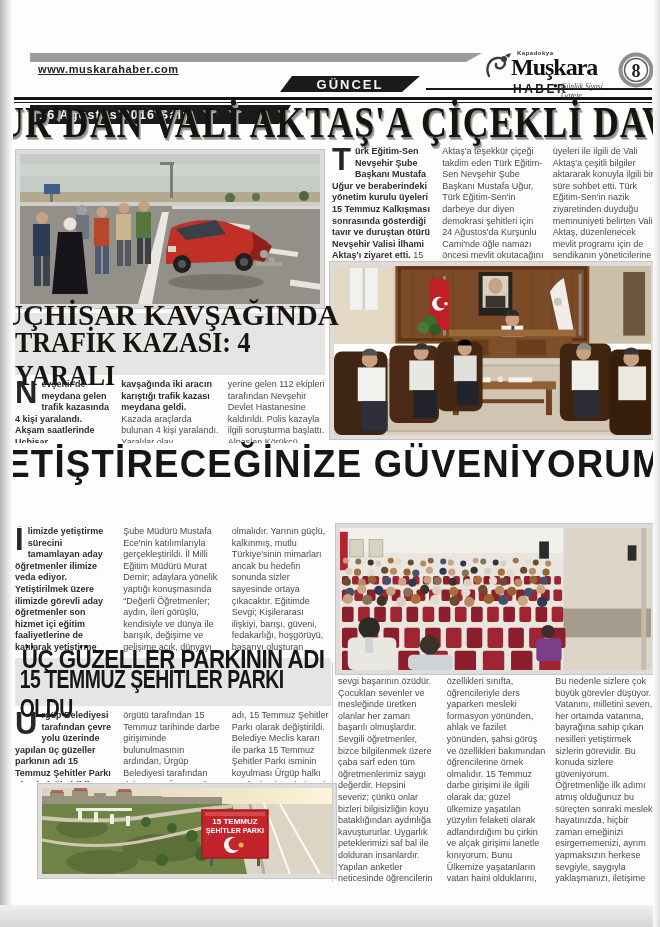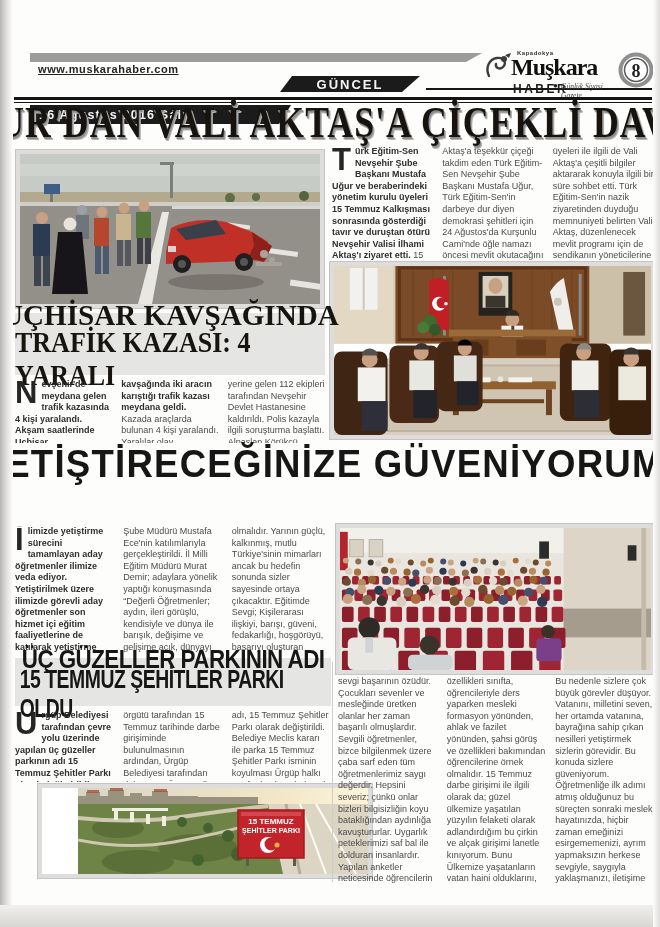--- a/index.html
+++ b/index.html
@@ -460,21 +460,21 @@
     <span class="h-heavy" style="font-size:20px;line-height:23px;transform:scale(0.97,1.28);">15 TEMMUZ ŞEHİTLER PARKI OLDU</span>
   </div>
   <div class="abs cols" style="left:15px;top:710px;width:316px;height:72px;">
     <div class="col">
       <span class="dropcap">Ü</span><span class="lead">rgüp Belediyesi tarafından çevre yolu üzerinde yapılan üç güzeller parkının adı 15 Temmuz Şehitler Parkı olarak değiştirildi.</span>
     </div>
     <div class="col"><span>örgütü tarafından 15 Temmuz tarihinde darbe girişiminde bulunulmasının ardından, Ürgüp Belediyesi tarafından daha önce Üç Güzeller Parkı olarak adlandırılacak olan parkın</span></div>
     <div class="col"><span>adı, 15 Temmuz Şehitler Parkı olarak değiştirildi. Belediye Meclis kararı ile parka 15 Temmuz Şehitler Parkı isminin koyulması Ürgüp halkı tarafından büyük destek gördü. (İHA)</span></div>
   </div>
 
-  <div class="abs photo" style="left:38px;top:784px;width:290px;height:86px;padding-left:36px;">
+  <div class="abs photo" style="left:38px;top:784px;width:290px;height:86px;">
     <svg viewBox="0 0 290 86" preserveAspectRatio="none">
       <defs>
         <linearGradient id="sky" x1="0" y1="0" x2="1" y2="0">
           <stop offset="0" stop-color="#d9d4c2"></stop>
             <stop offset=".7" stop-color="#f2e7c8"></stop>
             <stop offset="1" stop-color="#fdf4da"></stop>
         </linearGradient>
         <radialGradient id="sun" cx=".85" cy=".1" r=".5">
           <stop offset="0" stop-color="#fff6d8" stop-opacity=".95"></stop>
             <stop offset="1" stop-color="#fff6d8" stop-opacity="0"></stop>

